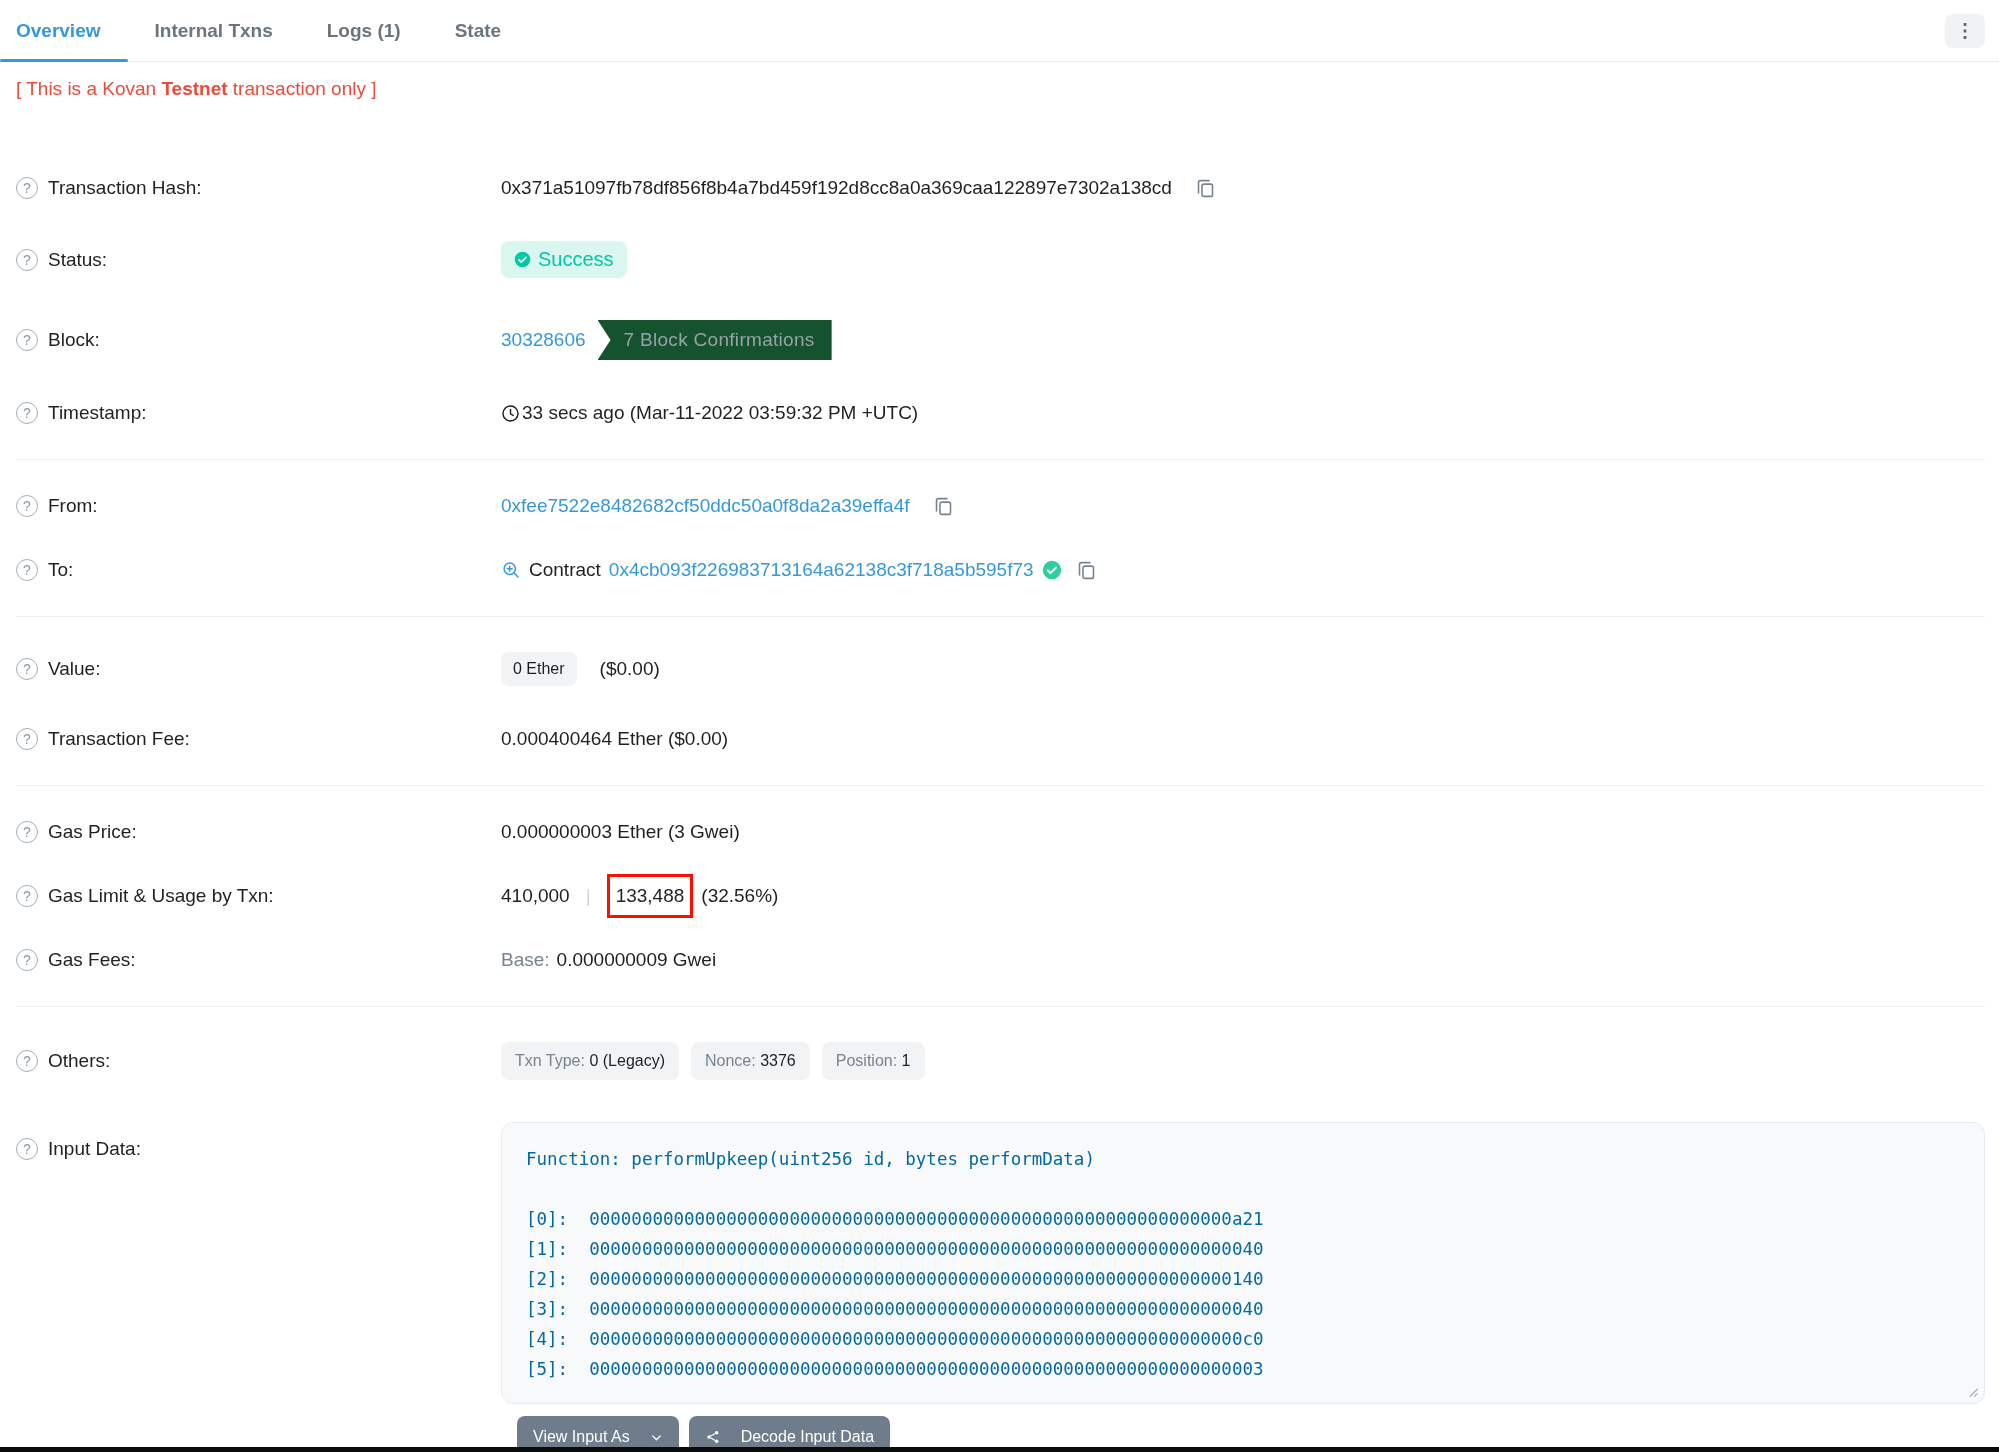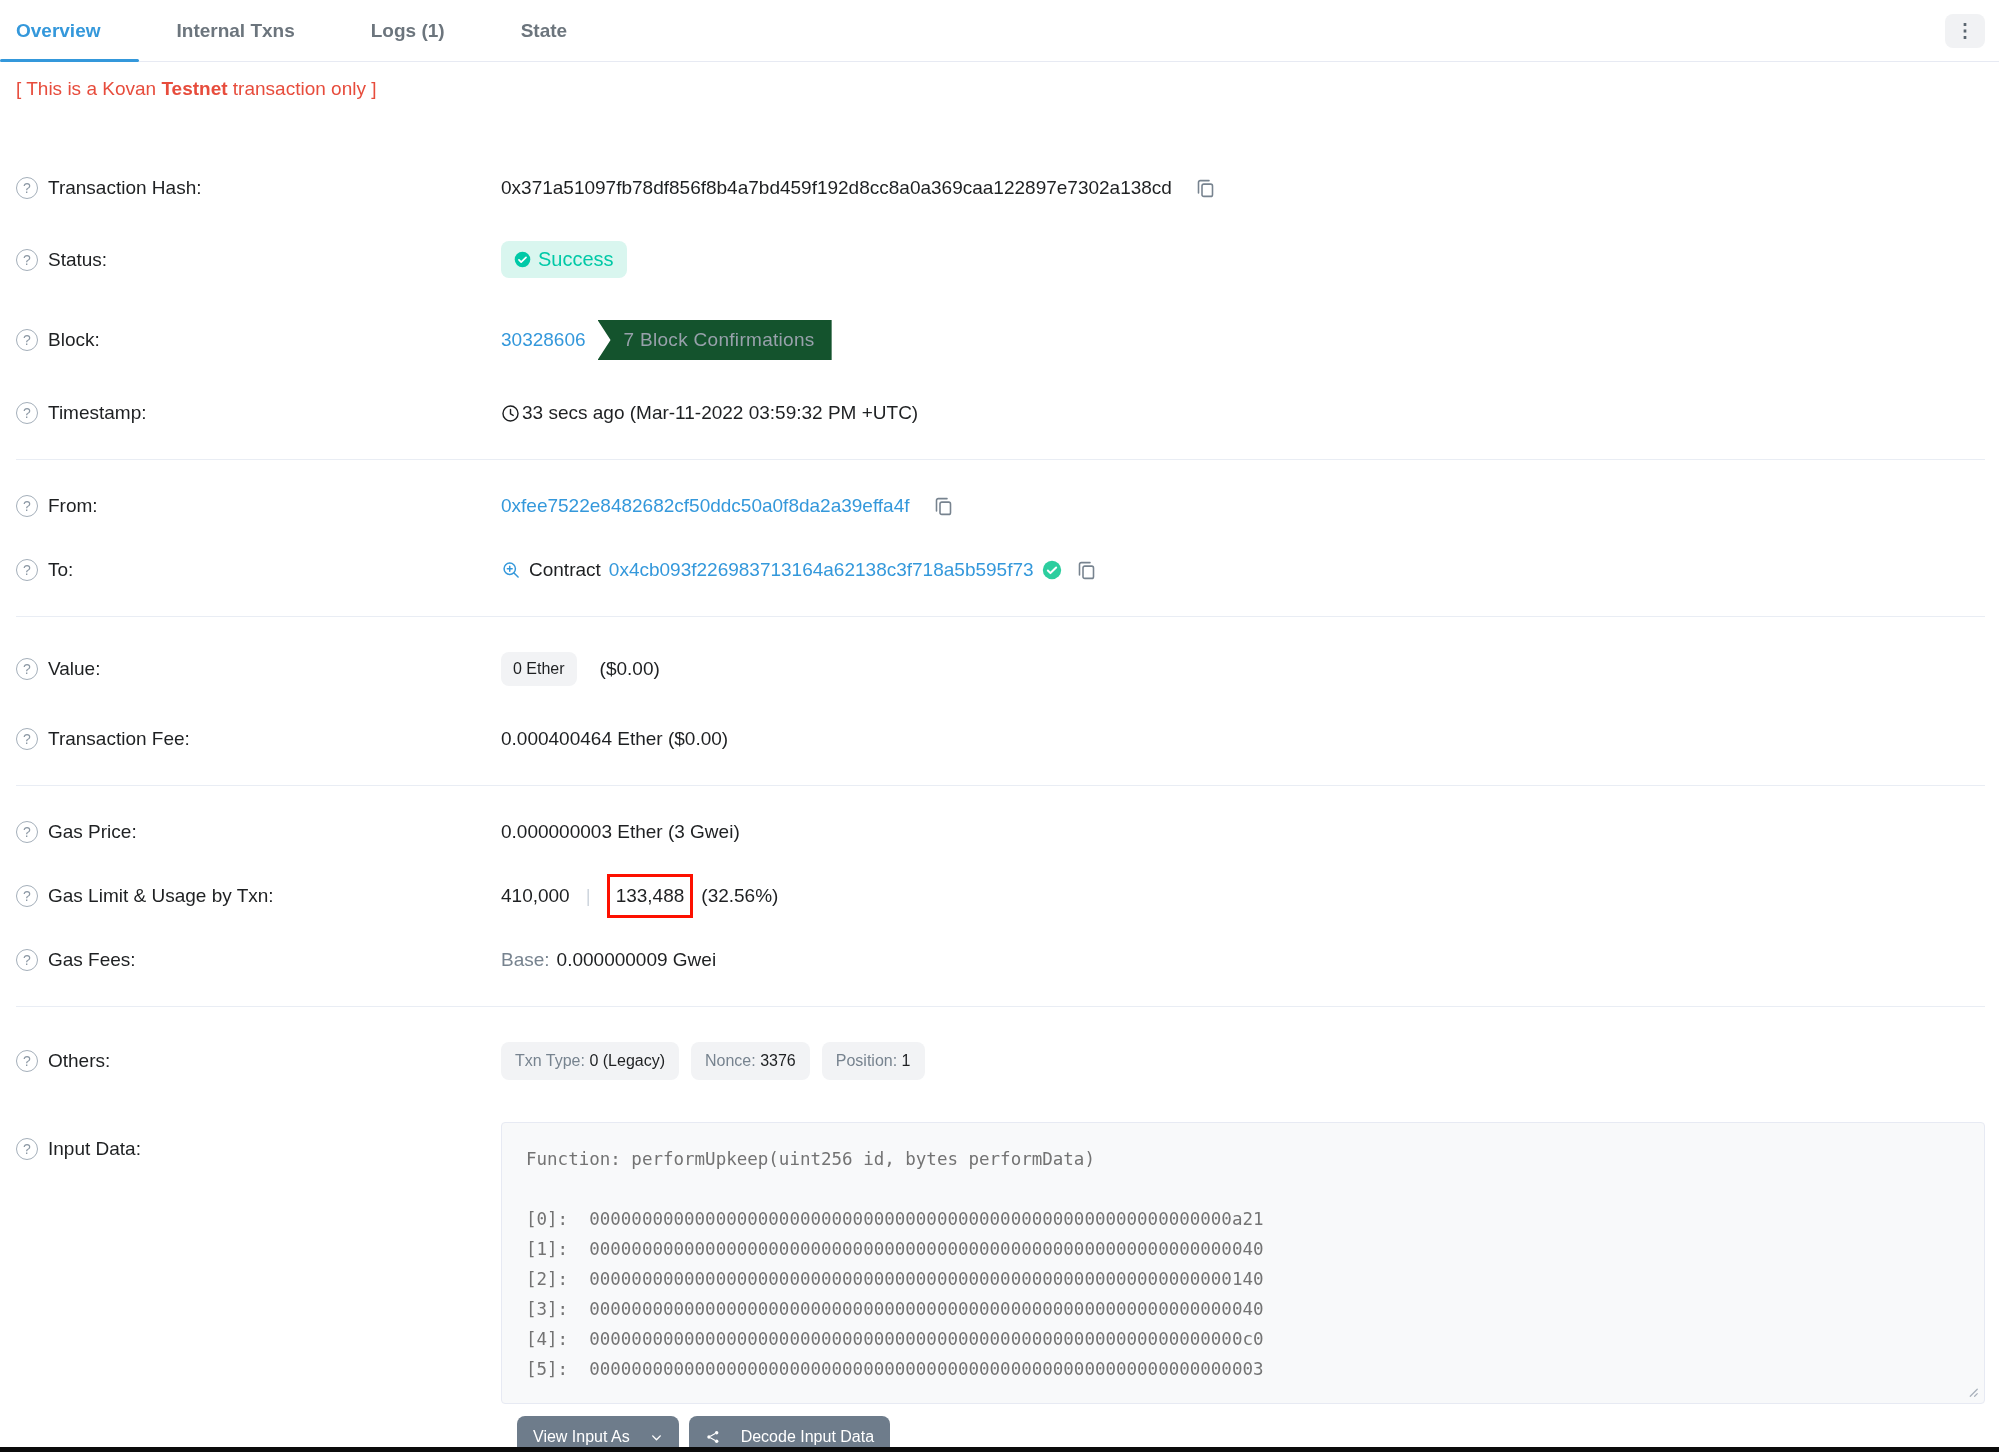--- a/index.html
+++ b/index.html
@@ -4,21 +4,21 @@
 <style>
   * { box-sizing: border-box; }
   html,body { margin:0; padding:0; }
   body {
     width:1999px; height:1452px; position:relative; overflow:hidden;
     background:#ffffff; color:#1e2022;
     font-family:"Liberation Sans", sans-serif; font-size:19px;
   }
   
   .tabbar { display:flex; align-items:stretch; height:62px; border-bottom:1px solid #e7eaf3; padding-right:14px; }
-  .tab { position:relative; display:flex; align-items:center; padding:0 38px; font-weight:600; color:#6c757d; cursor:pointer; }
+  .tab { position:relative; display:flex; align-items:center; padding:0 27px; font-weight:600; color:#6c757d; cursor:pointer; }
   .tab:first-child { padding-left:16px; }
   .tab.active { color:#3498db; }
   .tab.active::after { content:""; position:absolute; left:0; right:0; bottom:-1px; height:3px; background:#3498db; border-radius:2px; }
   .kebab-btn { margin-left:auto; align-self:center; width:40px; height:34px; border-radius:8px; background:#f1f2f4; color:#5b6670; display:flex; align-items:center; justify-content:center; font-size:19px; font-weight:700; cursor:pointer; }
   
   .warning { margin:16px 16px 0 16px; color:#e74c3c; line-height:22px; }
   .warning b { font-weight:700; }
   
   .container { padding:0 14px 0 16px; }
   .group1 { margin-top:56px; }
@@ -39,21 +39,21 @@
   .pill { background:#f2f3f5; border-radius:8px; padding:8px 12px; font-size:16px; color:#1e2022; }
   .meta-badge { background:#f2f3f5; border-radius:8px; padding:10px 14px; font-size:16px; margin-right:12px; }
   .meta-badge .k { color:#77838f; }
   .meta-badge .v { color:#1e2022; }
   .muted { color:#77838f; }
   .pipe { color:#cfd6de; padding:0 4px; }
   .red-box { display:inline-block; border:3px solid #fd1000; padding:8px 6px; margin:-11px 0; }
   
   .input-row { align-items:flex-start; padding-bottom:0 !important; }
   .input-row .row-label { padding-top:16px; }
-  .inputbox { position:relative; flex:1; height:282px; background:#f8f9fa; border:1px solid #e7eaf3; border-radius:4px; padding:21px 24px; overflow:hidden; font-family:"DejaVu Sans Mono", monospace; font-size:17.5px; line-height:30px; color:#737373; cursor:text; }
+  .inputbox { position:relative; flex:1; height:282px; background:#f8f9fa; border:1px solid #e7eaf3; border-radius:12px; padding:21px 24px; overflow:hidden; font-family:"DejaVu Sans Mono", monospace; font-size:17.5px; line-height:30px; color:#0369a1; cursor:text; }
   .hexline { white-space:pre; min-height:30px; }
   .resize-handle { position:absolute; right:5px; bottom:5px; color:#a8b0ba; cursor:nwse-resize; }
   
   .btnrow { display:flex; gap:10px; margin:12px 0 0 501px; }
   .btn { display:inline-flex; align-items:center; gap:20px; background:#6e7c8b; color:#fff; font-size:16px; font-family:inherit; border:none; border-radius:8px; padding:12px 16px; cursor:pointer; }
   .black-bar { position:absolute; left:0; right:0; bottom:0; height:5px; background:#0b0b0b; }
 </style>
 </head>
 <body>
 

